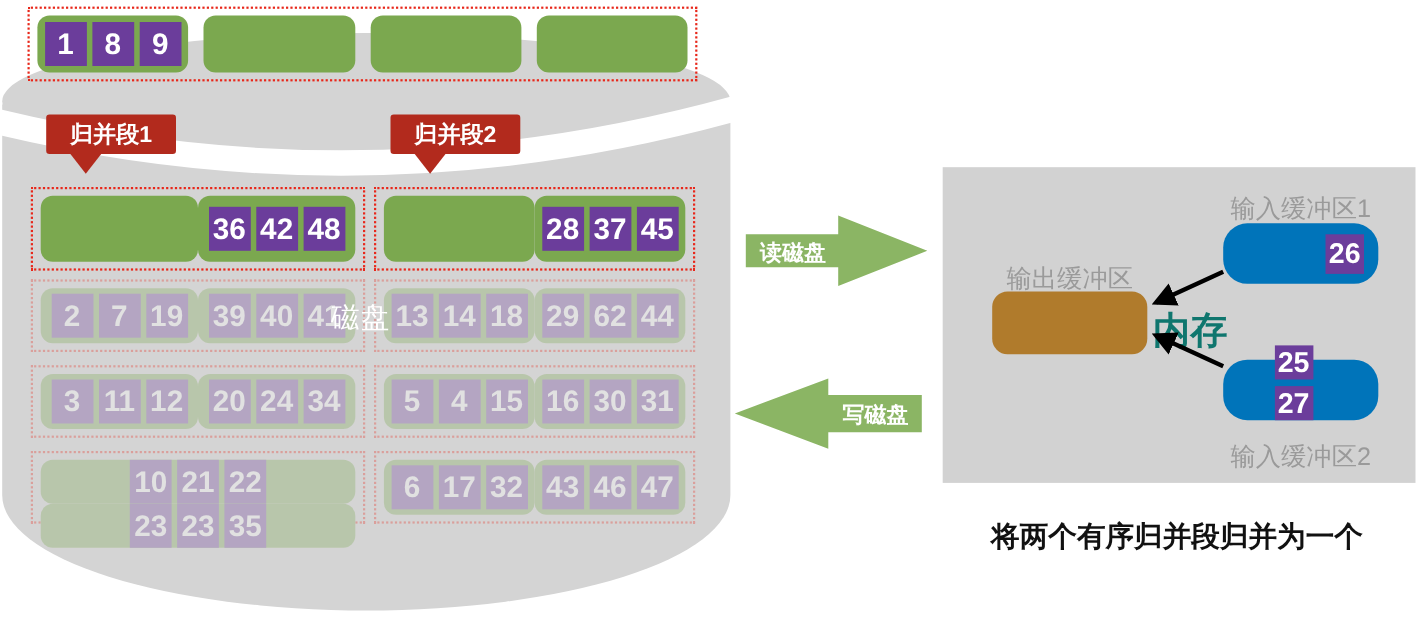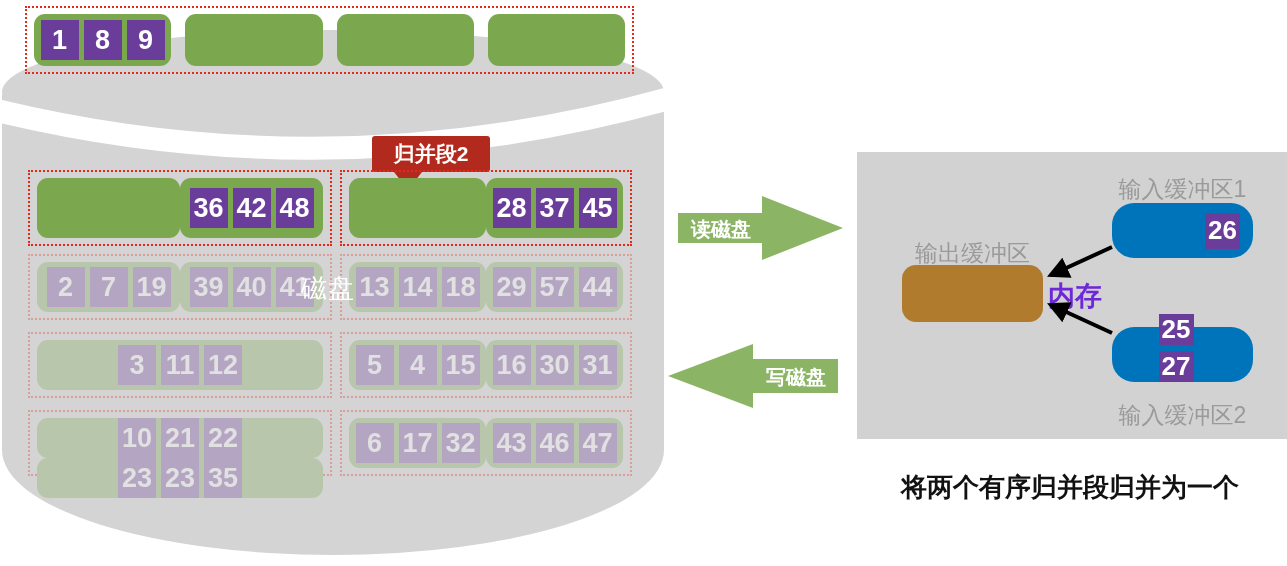--- a/index.html
+++ b/index.html
@@ -42,21 +42,21 @@
   .blue-block{
     position:absolute;width:141px;height:55px;background:#0074ba;border-radius:22px;
     display:flex;align-items:center;justify-content:flex-end;gap:6px;
     padding-right:13px;box-sizing:border-box;
   }
   .orange-block{position:absolute;left:45px;top:113px;width:141px;height:57px;background:#b07b2c;border-radius:14px;}
   .mnum{
     width:35px;height:36px;background:#6b3d9b;color:#fff;
     font-size:26px;font-weight:bold;display:flex;align-items:center;justify-content:center;
   }
-  .mem-label{position:absolute;left:191px;top:126px;color:#6d28d9;font-size:27px;font-weight:bold;}
+  .mem-label{position:absolute;left:191px;top:126px;color:#0f766e;font-size:34px;font-weight:bold;}
   .merge-arrows{position:absolute;left:0;top:0;pointer-events:none;}
   .caption{
     position:absolute;left:857px;top:470px;width:426px;text-align:center;
     color:#111;font-size:26px;font-weight:bold;
   }
   .arrow-text{fill:#ffffff;font-size:20px;font-weight:bold;font-family:"Liberation Sans","DejaVu Sans",sans-serif;}
 </style>
 </head>
 <body>
 
@@ -72,21 +72,24 @@
     <div class="gblock">
       <span class="num">1</span>
       <span class="num">8</span>
       <span class="num">9</span>
     </div>
     <div class="gblock"></div>
     <div class="gblock"></div>
     <div class="gblock"></div>
   </div>
 
-  <div class="seg-label" style="left:372px;top:104px;margin-top:32px;">
+  <div class="seg-label" style="left:42px;top:104px;">
+    <span>归并段1</span>
+  </div>
+  <div class="seg-label" style="left:355px;top:104px;">
     <span>归并段2</span>
   </div>
 
   <div class="group" style="left:28px;top:170px;width:304px;height:76px;">
     <div class="gblock"></div>
     <div class="gblock">
       <span class="num">36</span>
       <span class="num">42</span>
       <span class="num">48</span>
     </div>
@@ -115,30 +118,35 @@
       </div>
     </div>
     <div class="group" style="left:340px;top:254px;width:292px;height:66px;">
       <div class="gblock">
         <span class="num">13</span>
         <span class="num">14</span>
         <span class="num">18</span>
       </div>
       <div class="gblock">
         <span class="num">29</span>
-        <span class="num">57</span>
+        <span class="num">62</span>
         <span class="num">44</span>
       </div>
     </div>
 
     <div class="group" style="left:28px;top:332px;width:304px;height:66px;">
       <div class="gblock">
         <span class="num">3</span>
         <span class="num">11</span>
         <span class="num">12</span>
+      </div>
+      <div class="gblock">
+        <span class="num">20</span>
+        <span class="num">24</span>
+        <span class="num">34</span>
       </div>
     </div>
     <div class="group" style="left:340px;top:332px;width:292px;height:66px;">
       <div class="gblock">
         <span class="num">5</span>
         <span class="num">4</span>
         <span class="num">15</span>
       </div>
       <div class="gblock">
         <span class="num">16</span>

